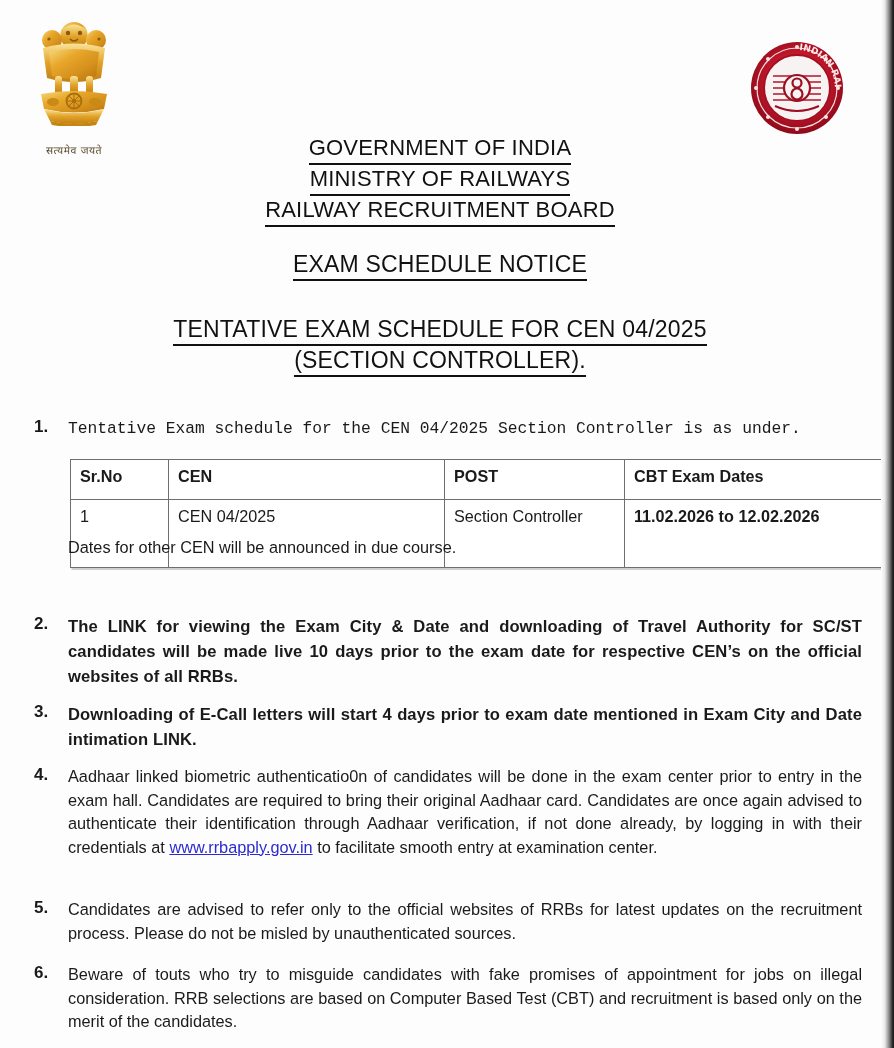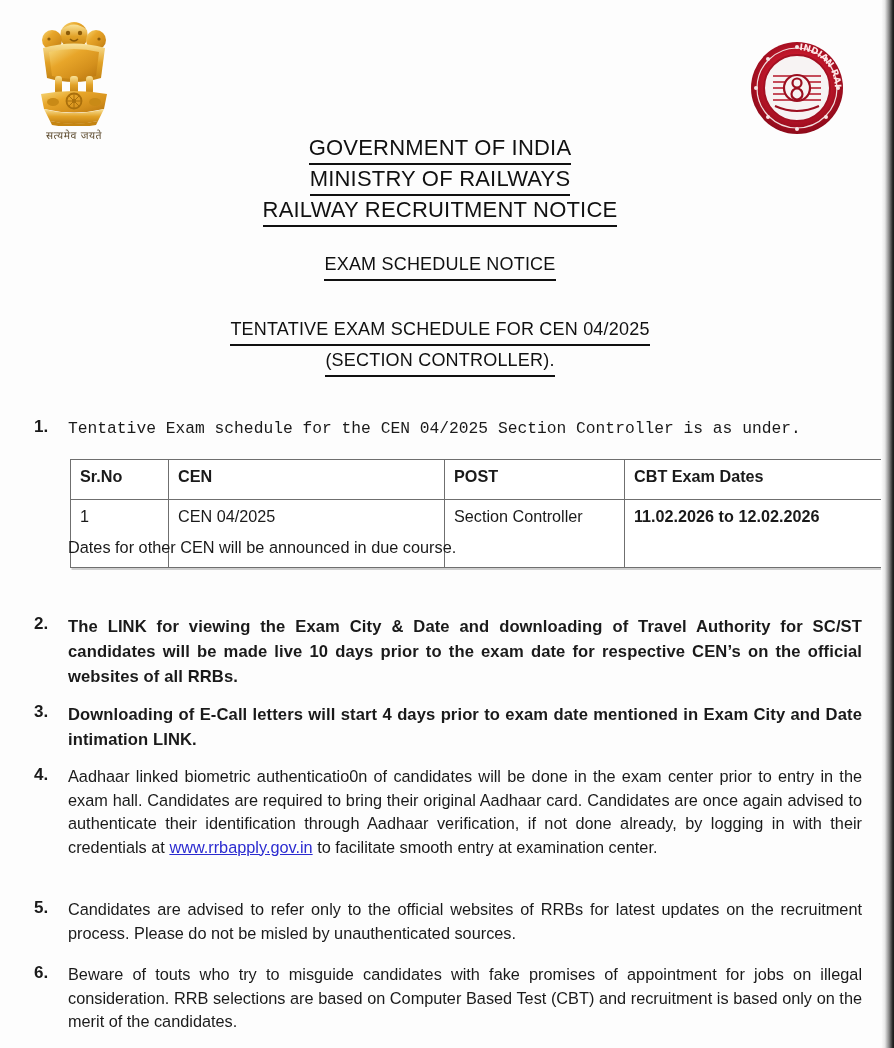--- a/index.html
+++ b/index.html
@@ -43,21 +43,21 @@
     width: 100px;
     height: 130px;
     text-align: center;
   }
   .emblem-ashoka svg { display: block; margin: 0 auto; }
   .satyameva {
     font-family: "DejaVu Sans", sans-serif;
     font-size: 10.5px;
     color: #5c4a2e;
     letter-spacing: 0.5px;
-    margin-top: 2px;
+    margin-top: 17px;
     white-space: nowrap;
   }
 
   .emblem-railway {
     position: absolute;
     right: 45px;
     top: 36px;
     width: 104px;
     height: 104px;
   }
@@ -81,21 +81,21 @@
   .title-line span.u {
     border-bottom: 2.5px solid #111;
     padding-bottom: 1px;
     display: inline-block;
   }
   #titles-gov { top: 134px; }
   #title-notice { top: 250px; }
   #title-cen { top: 315px; }
 
   #title-notice .title-line,
-  #title-cen .title-line { font-size: 18px; }
+  #title-cen .title-line { font-size: 23px; }
 
   
   .item {
     position: absolute;
     left: 34px;
     width: 828px;
   }
   .item .num {
     position: absolute;
     left: 0;
@@ -260,21 +260,21 @@
       <circle cx="52" cy="52" r="13" fill="#f7f3f3" stroke="#9c0f20" stroke-width="2.2"></circle>
       <circle cx="52" cy="47" r="4.5" fill="none" stroke="#9c0f20" stroke-width="2.2"></circle>
       <circle cx="52" cy="58" r="5.5" fill="none" stroke="#9c0f20" stroke-width="2.2"></circle>
       <path d="M30 70 q22 10 44 0" stroke="#9c0f20" stroke-width="2" fill="none"></path>
     </svg>
   </div>
 
   <div class="title-block" id="titles-gov">
     <div class="title-line"><span class="u">GOVERNMENT OF INDIA</span></div>
     <div class="title-line"><span class="u">MINISTRY OF RAILWAYS </span></div>
-    <div class="title-line"><span class="u">RAILWAY RECRUITMENT NOTICE</span></div>
+    <div class="title-line"><span class="u">RAILWAY RECRUITMENT BOARD</span></div>
   </div>
 
   <div class="title-block" id="title-notice">
     <div class="title-line"><span class="u">EXAM SCHEDULE NOTICE </span></div>
   </div>
 
   <div class="title-block" id="title-cen">
     <div class="title-line"><span class="u">TENTATIVE EXAM SCHEDULE FOR CEN 04/2025 </span></div>
     <div class="title-line"><span class="u">(SECTION CONTROLLER).</span></div>
   </div>

